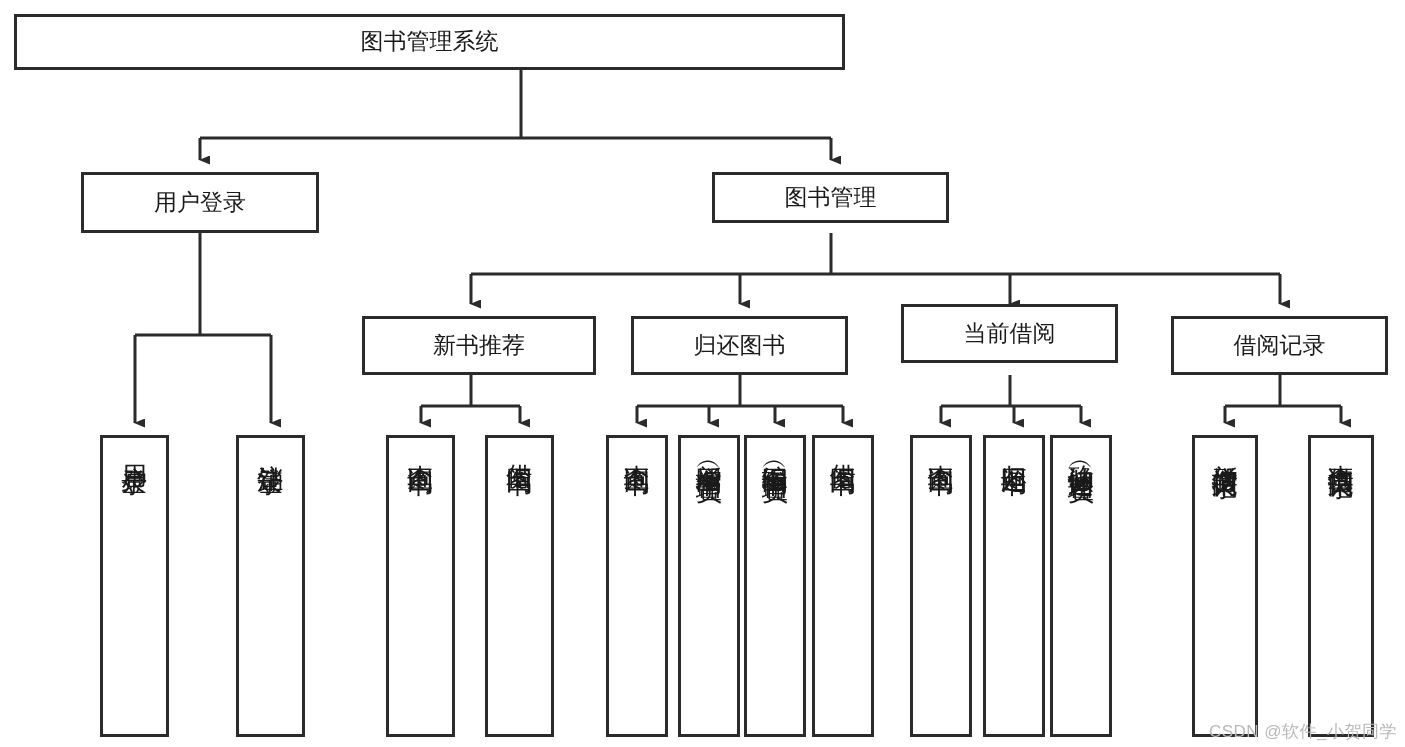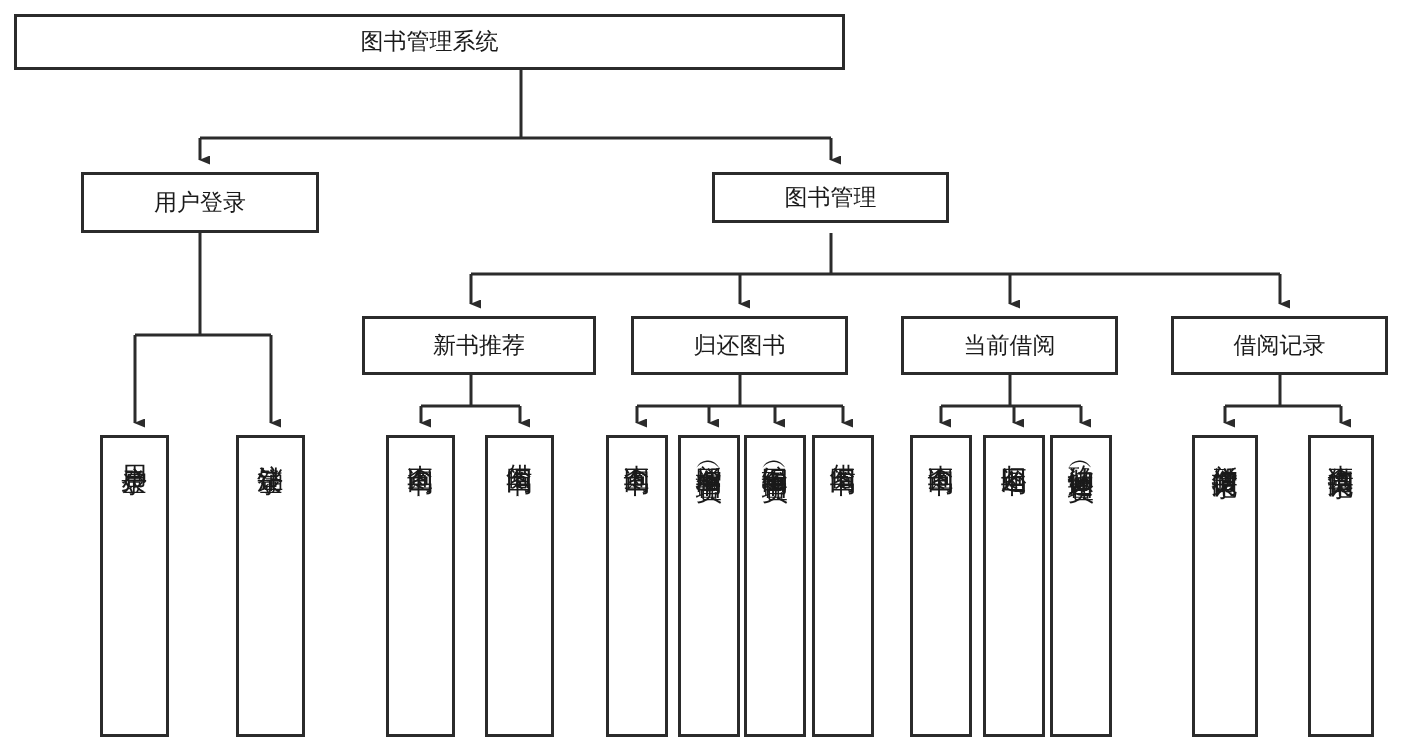--- a/index.html
+++ b/index.html
@@ -124,21 +124,21 @@
       </div>
       <div class="node horiz" style="left: 712px; top: 172px; width: 237px; height: 51px;">
         <span class="label">图书管理</span>
       </div>
       <div class="node horiz" style="left: 362px; top: 316px; width: 234px; height: 59px;">
         <span class="label">新书推荐</span>
       </div>
       <div class="node horiz" style="left: 631px; top: 316px; width: 217px; height: 59px;">
         <span class="label">归还图书</span>
       </div>
-      <div class="node horiz" style="left: 901px; top: 316px; width: 217px; height: 59px;">
+      <div class="node horiz" style="left: 901px; top: 304px; width: 217px; height: 59px;">
         <span class="label">当前借阅</span>
       </div>
       <div class="node horiz" style="left: 1171px; top: 316px; width: 217px; height: 59px; align-items: center;">
         <span class="label">借阅记录</span>
       </div>
       <div class="node vert" style="left: 100px; top: 435px; width: 69px; height: 302px;">
         <span class="label">用户登录</span>
       </div>
       <div class="node vert" style="left: 236px; top: 435px; width: 69px; height: 302px;">
         <span class="label">注销登录</span>
@@ -170,13 +170,14 @@
       <div class="node vert" style="left: 1050px; top: 435px; width: 62px; height: 302px;">
         <span class="label">确认归还（管理员）</span>
       </div>
       <div class="node vert" style="left: 1192px; top: 435px; width: 66px; height: 302px;">
         <span class="label">新增借阅记录</span>
       </div>
       <div class="node vert" style="left: 1308px; top: 435px; width: 66px; height: 302px;">
         <span class="label">查询借阅记录</span>
       </div>
     </div>
+  <div id="watermark">CSDN @软件_小贺同学</div>
 </div>
 
 </body></html>

